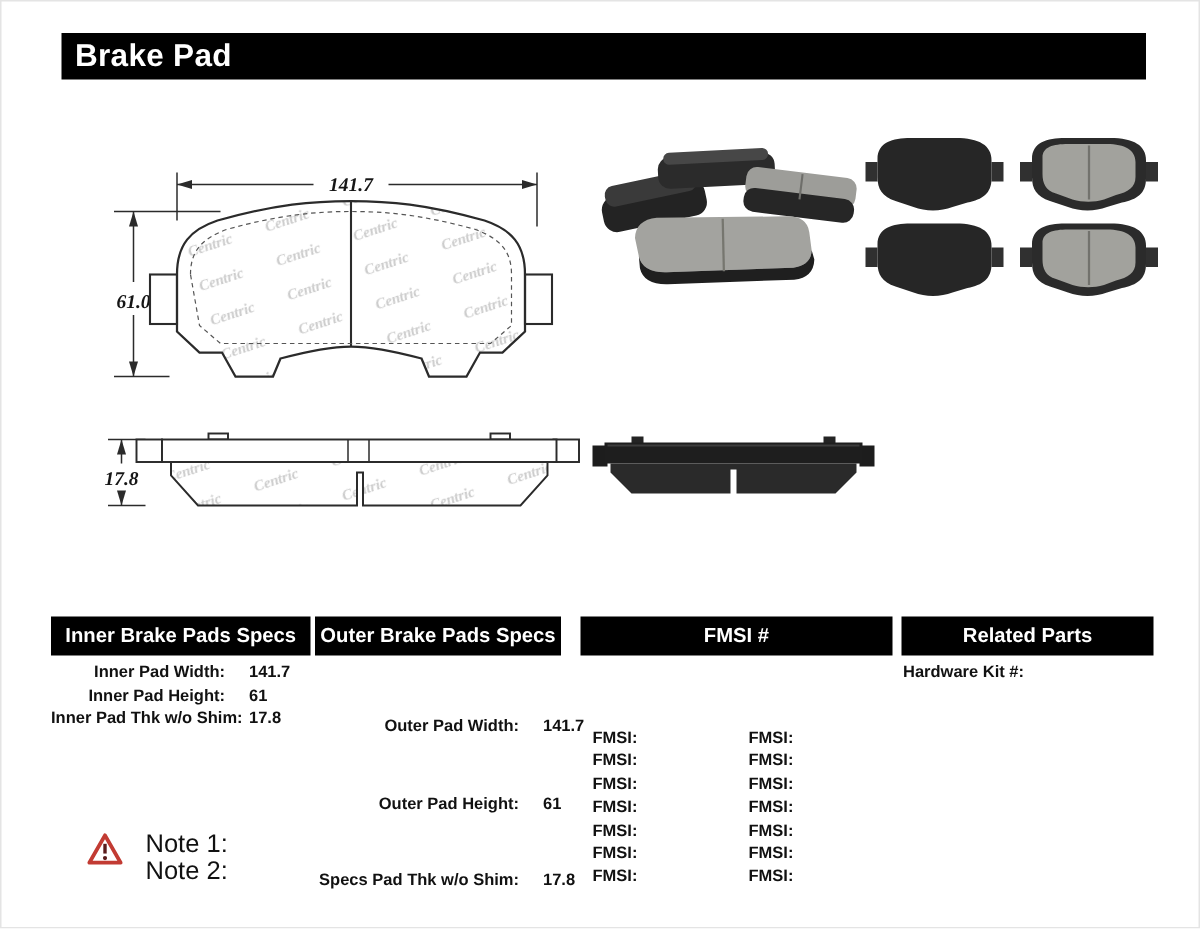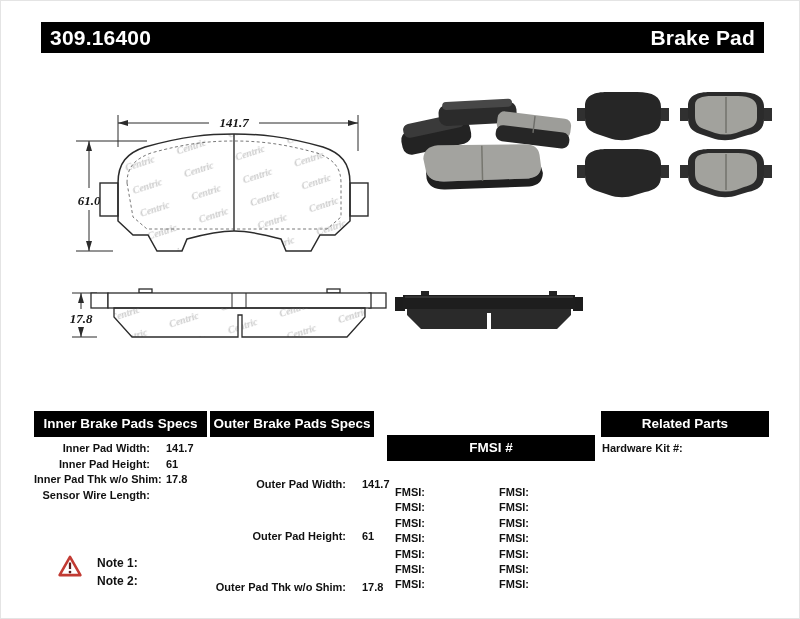--- a/index.html
+++ b/index.html
@@ -20,49 +20,48 @@
     font-family:"Liberation Serif",serif;font-style:italic;font-weight:bold;
     font-size:13px;fill:#161616;
   }
   
   .colhead{
     position:absolute;top:410px;height:26px;background:#000;color:#fff;
     font-weight:bold;font-size:13.5px;text-align:center;line-height:26px;
   }
   .colhead.inner{left:33px;width:173px;}
   .colhead.outer{left:209px;width:164px;}
-  .colhead.fmsi{left:386px;width:208px;margin-top:24px;}
+  .colhead.fmsi{left:386px;width:208px;}
   .colhead.related{left:600px;width:168px;}
   
   .spec-col{position:absolute;top:440px;font-size:11px;font-weight:bold;}
   .spec-col.inner{left:33px;width:173px;}
   .spec-col.outer{left:209px;width:172px;}
   .spec-row{display:grid;height:15.5px;line-height:15.5px;column-gap:16px;}
   .spec-col.inner .spec-row{grid-template-columns:116px auto;}
   .spec-col.outer .spec-row{grid-template-columns:136px auto;margin-top:36px;}
   .spec-label{text-align:right;white-space:nowrap;}
   .spec-value{text-align:left;white-space:nowrap;}
   
   .fmsi-grid{position:absolute;left:386px;top:440px;width:208px;font-size:11px;font-weight:bold;margin-top:44px;}
   .fmsi-row{display:grid;grid-template-columns:104px 104px;height:15.4px;line-height:15.4px;}
   .fmsi-cell{padding-left:8px;white-space:nowrap;}
   
   .related-row{position:absolute;left:601px;top:440px;height:15.5px;line-height:15.5px;
     font-size:11px;font-weight:bold;white-space:nowrap;}
   
   .notes{position:absolute;left:56px;top:553px;display:flex;align-items:flex-start;}
-  .note-lines{margin-left:14px;font-size:12px;font-weight:bold;line-height:18px;}
+  .note-lines{margin-left:14px;font-size:17px;font-weight:normal;line-height:18px;}
 </style>
 </head>
 <body>
 
 <div class="page">
 
   <div class="topbar">
-    <span>309.16400</span>
     <span>Brake Pad</span>
   </div>
 
   <svg class="abs" style="left:38px;top:82px" width="340" height="185" viewBox="0 0 340 185">
     <defs>
       <pattern id="wm1" patternUnits="userSpaceOnUse" width="54" height="24" patternTransform="rotate(-18)">
         <text x="2" y="15" font-size="10" font-style="italic" font-weight="bold" font-family="Liberation Serif, serif" fill="#cccccc">Centric</text>
       </pattern>
     </defs>
 
@@ -200,37 +199,33 @@
       <span class="spec-value">141.7</span>
     </div>
     <div class="spec-row">
       <span class="spec-label">Inner Pad Height:</span>
       <span class="spec-value">61</span>
     </div>
     <div class="spec-row">
       <span class="spec-label">Inner Pad Thk w/o Shim:</span>
       <span class="spec-value">17.8</span>
     </div>
-    <div class="spec-row">
-      <span class="spec-label">Sensor Wire Length:</span>
-      <span class="spec-value"></span>
-    </div>
   </div>
 
   <div class="spec-col outer">
     <div class="spec-row">
       <span class="spec-label">Outer Pad Width:</span>
       <span class="spec-value">141.7</span>
     </div>
     <div class="spec-row">
       <span class="spec-label">Outer Pad Height:</span>
       <span class="spec-value">61</span>
     </div>
     <div class="spec-row">
-      <span class="spec-label">Outer Pad Thk w/o Shim:</span>
+      <span class="spec-label">Specs Pad Thk w/o Shim:</span>
       <span class="spec-value">17.8</span>
     </div>
   </div>
 
   <div class="fmsi-grid">
     <div class="fmsi-row">
       <span class="fmsi-cell">FMSI:</span>
       <span class="fmsi-cell">FMSI:</span>
     </div>
     <div class="fmsi-row">

